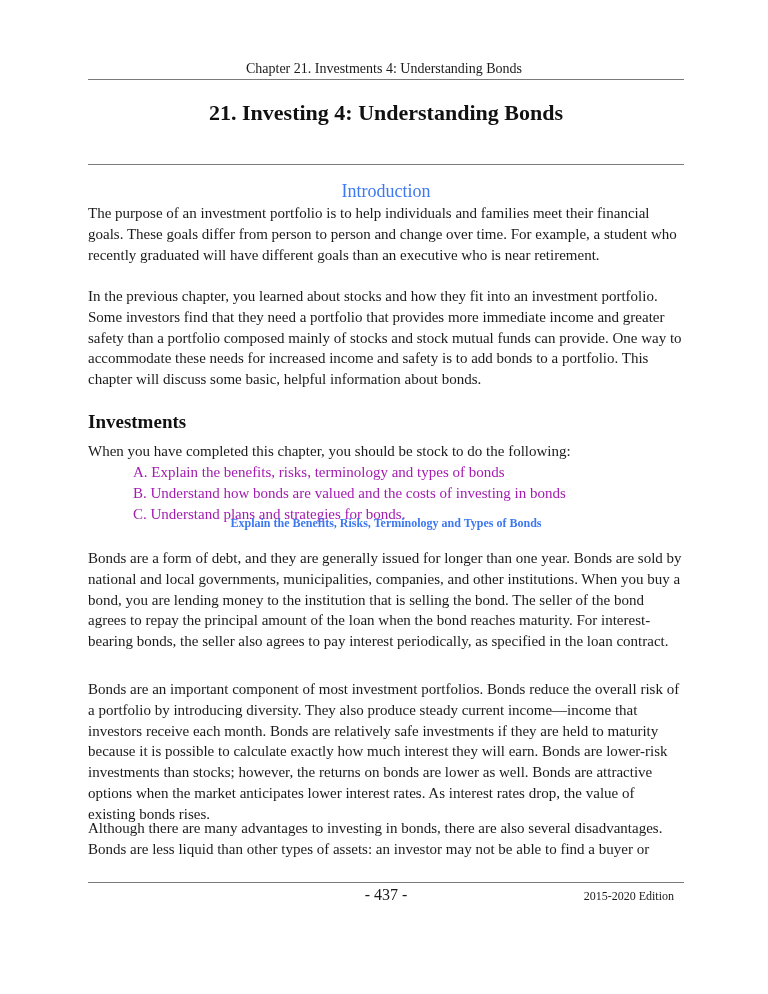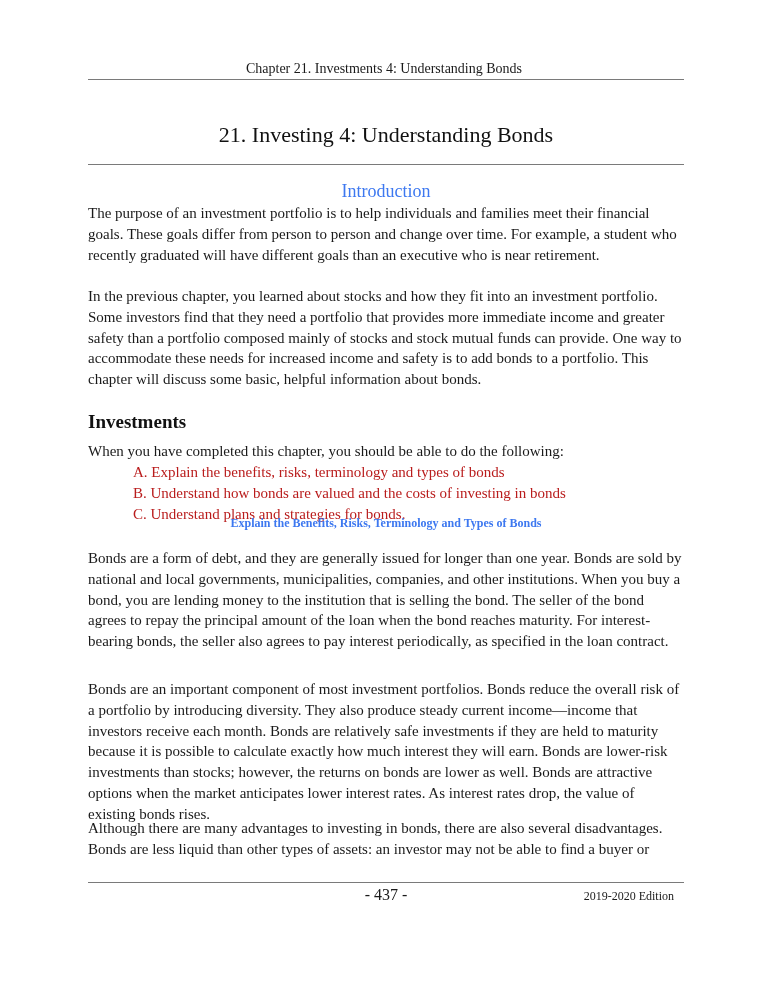--- a/index.html
+++ b/index.html
@@ -37,26 +37,26 @@
       left: 0;
       width: 596px;
       height: 0;
       border-top: 1px solid #7a7a7a;
     }
     .hr-top { top: 79px; }
     .hr-title { top: 164px; }
     .hr-footer { top: 882px; }
     .chapter-title {
       position: absolute;
-      top: 122px;
+      top: 100px;
       left: 0;
       width: 596px;
       text-align: center;
       font-size: 22px;
-      font-weight: normal;
+      font-weight: bold;
       line-height: 26px;
       color: #111111;
     }
     .section-heading-blue {
       position: absolute;
       left: 0;
       width: 596px;
       text-align: center;
       color: #3d78f0;
     }
@@ -94,21 +94,21 @@
     .p3 { top: 441px; }
     .objective-list {
       position: absolute;
       top: 462px;
       left: 45px;
       margin: 0;
       padding: 0;
       list-style: none;
       font-size: 15px;
       line-height: 20.8px;
-      color: #b91c1c;
+      color: #a21caf;
     }
     .objective-list li { margin: 0; padding: 0; }
     .p4 { top: 548px; }
     .p5 { top: 679px; }
     .p6 { top: 818px; }
     .footer-page-number {
       position: absolute;
       top: 885px;
       left: 0;
       width: 596px;
@@ -137,31 +137,31 @@
   <h1 class="chapter-title" style="margin:0;">21. Investing 4: Understanding Bonds</h1>
   <div class="hr hr-title"></div>
 
   <h2 class="section-heading-blue intro-heading" style="margin:0;font-weight:normal;">Introduction</h2>
 
   <p class="para p1">The purpose of an investment portfolio is to help individuals and families meet their financial goals. These goals differ from person to person and change over time. For example, a student who recently graduated will have different goals than an executive who is near retirement.</p>
   <p class="para p2">In the previous chapter, you learned about stocks and how they fit into an investment portfolio. Some investors find that they need a portfolio that provides more immediate income and greater safety than a portfolio composed mainly of stocks and stock mutual funds can provide. One way to accommodate these needs for increased income and safety is to add bonds to a portfolio. This chapter will discuss some basic, helpful information about bonds.</p>
 
   <h2 class="objectives-heading" style="margin:0;">Investments</h2>
 
-  <p class="para p3">When you have completed this chapter, you should be able to do the following:</p>
+  <p class="para p3">When you have completed this chapter, you should be stock to do the following:</p>
 
   <ul class="objective-list">
     <li>A. Explain the benefits, risks, terminology and types of bonds</li>
     <li>B. Understand how bonds are valued and the costs of investing in bonds</li>
     <li>C. Understand plans and strategies for bonds.</li>
   </ul>
 
   <h3 class="section-heading-blue sub-heading" style="margin:0;">Explain the Benefits, Risks, Terminology and Types of Bonds</h3>
 
   <p class="para p4">Bonds are a form of debt, and they are generally issued for longer than one year. Bonds are sold by national and local governments, municipalities, companies, and other institutions. When you buy a bond, you are lending money to the institution that is selling the bond. The seller of the bond agrees to repay the principal amount of the loan when the bond reaches maturity. For interest-bearing bonds, the seller also agrees to pay interest periodically, as specified in the loan contract.</p>
   <p class="para p5">Bonds are an important component of most investment portfolios. Bonds reduce the overall risk of a portfolio by introducing diversity. They also produce steady current income—income that investors receive each month. Bonds are relatively safe investments if they are held to maturity because it is possible to calculate exactly how much interest they will earn. Bonds are lower-risk investments than stocks; however, the returns on bonds are lower as well. Bonds are attractive options when the market anticipates lower interest rates. As interest rates drop, the value of existing bonds rises.</p>
   <p class="para p6">Although there are many advantages to investing in bonds, there are also several disadvantages. Bonds are less liquid than other types of assets: an investor may not be able to find a buyer or</p>
 
   <div class="hr hr-footer"></div>
   <div class="footer-page-number">- 437 -</div>
-  <div class="footer-edition">2019-2020 Edition</div>
+  <div class="footer-edition">2015-2020 Edition</div>
 
 </div>
 
 </body></html>

